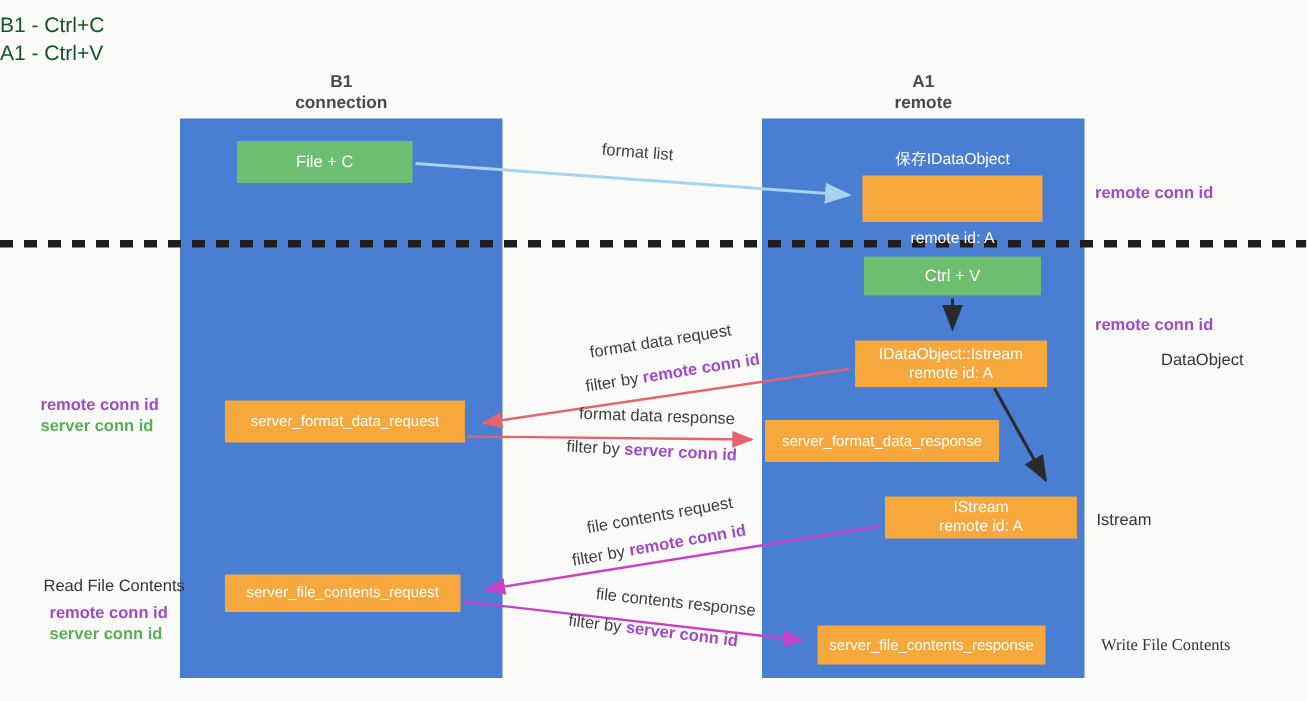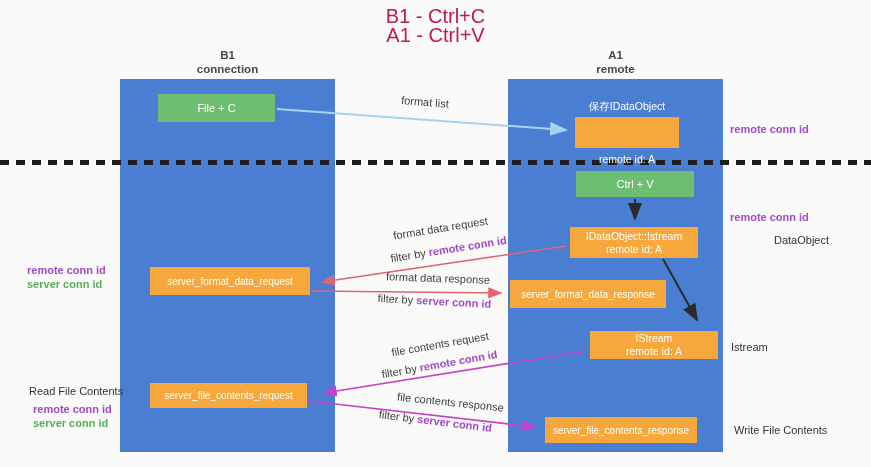--- a/index.html
+++ b/index.html
@@ -1,17 +1,17 @@
 <!DOCTYPE html>
 <html><head>
 <meta charset="utf-8">
 <style>
   html,body{margin:0;padding:0;background:#fafafa;font-family:"Liberation Sans","DejaVu Sans",sans-serif;}
   #stage{position:relative;width:871px;height:467px;background:#fafaf9;overflow:hidden;}
-  .title{position:absolute;left:0;top:7px;width:871px;text-align:center;font-size:20px;line-height:19px;color:#be185d;}
+  .title{position:absolute;left:0;top:7px;width:871px;text-align:left;font-size:14px;line-height:19px;color:#14532d;}
   .lane-header{position:absolute;width:215px;text-align:center;font-size:11.5px;line-height:14px;color:#4a4a4a;font-weight:bold;}
   .lane{position:absolute;top:79px;width:215px;height:373px;background:#4a7ed3;}
   .dashed-line{position:absolute;left:0;top:160px;width:871px;height:5px;
     background:repeating-linear-gradient(90deg,#1e1e1e 0,#1e1e1e 9px,transparent 9px,transparent 16px);}
   .node{position:absolute;display:flex;flex-direction:column;align-items:center;justify-content:center;
     color:#fff;text-align:center;white-space:nowrap;}
   .node.orange{background:#f7a83c;font-size:10.5px;line-height:13px;}
   .node.green{background:#6ebe72;font-size:11px;}
   .node.small{font-size:10px;}
   .edge-label{position:absolute;text-align:center;font-size:11px;color:#3f3f3f;white-space:nowrap;}
@@ -74,21 +74,21 @@
   <div class="node green" style="left:158px;top:94px;width:117px;height:28px;">
     <span>File + C</span>
   </div>
   <div class="node orange small" style="left:150px;top:267px;width:160px;height:28px;">
     <span>server_format_data_request</span>
   </div>
   <div class="node orange small" style="left:150px;top:383px;width:157px;height:25px;">
     <span>server_file_contents_request</span>
   </div>
 
-  <div class="node orange" style="left:575px;top:117px;width:104px;height:31px;gap:40px;">
+  <div class="node orange" style="left:575px;top:117px;width:120px;height:31px;gap:40px;">
     <span>保存IDataObject</span>
     <span>remote id: A</span>
   </div>
   <div class="node green" style="left:576px;top:171px;width:118px;height:26px;">
     <span>Ctrl + V</span>
   </div>
   <div class="node orange" style="left:570px;top:227px;width:128px;height:31px;">
     <span>IDataObject::Istream</span>
     <span>remote id: A</span>
   </div>
@@ -144,21 +144,21 @@
   </div>
   <div class="side-label purple" style="left:730px;top:211px;">
     <span>remote conn id</span>
   </div>
   <div class="side-label" style="left:774px;top:234px;">
     <span>DataObject</span>
   </div>
   <div class="side-label" style="left:731px;top:341px;">
     <span>Istream</span>
   </div>
-  <div class="side-label" style="left:734px;top:424px;">
+  <div class="side-label" style="left:734px;top:424px;font-family:Liberation Serif, serif;">
     <span>Write File Contents</span>
   </div>
 
   <div class="side-label pair" style="left:27px;top:263px;">
     <div class="purple">remote conn id</div>
     <div class="green">server conn id</div>
   </div>
   <div class="side-label" style="left:29px;top:385px;">
     <span>Read File Contents</span>
   </div>

